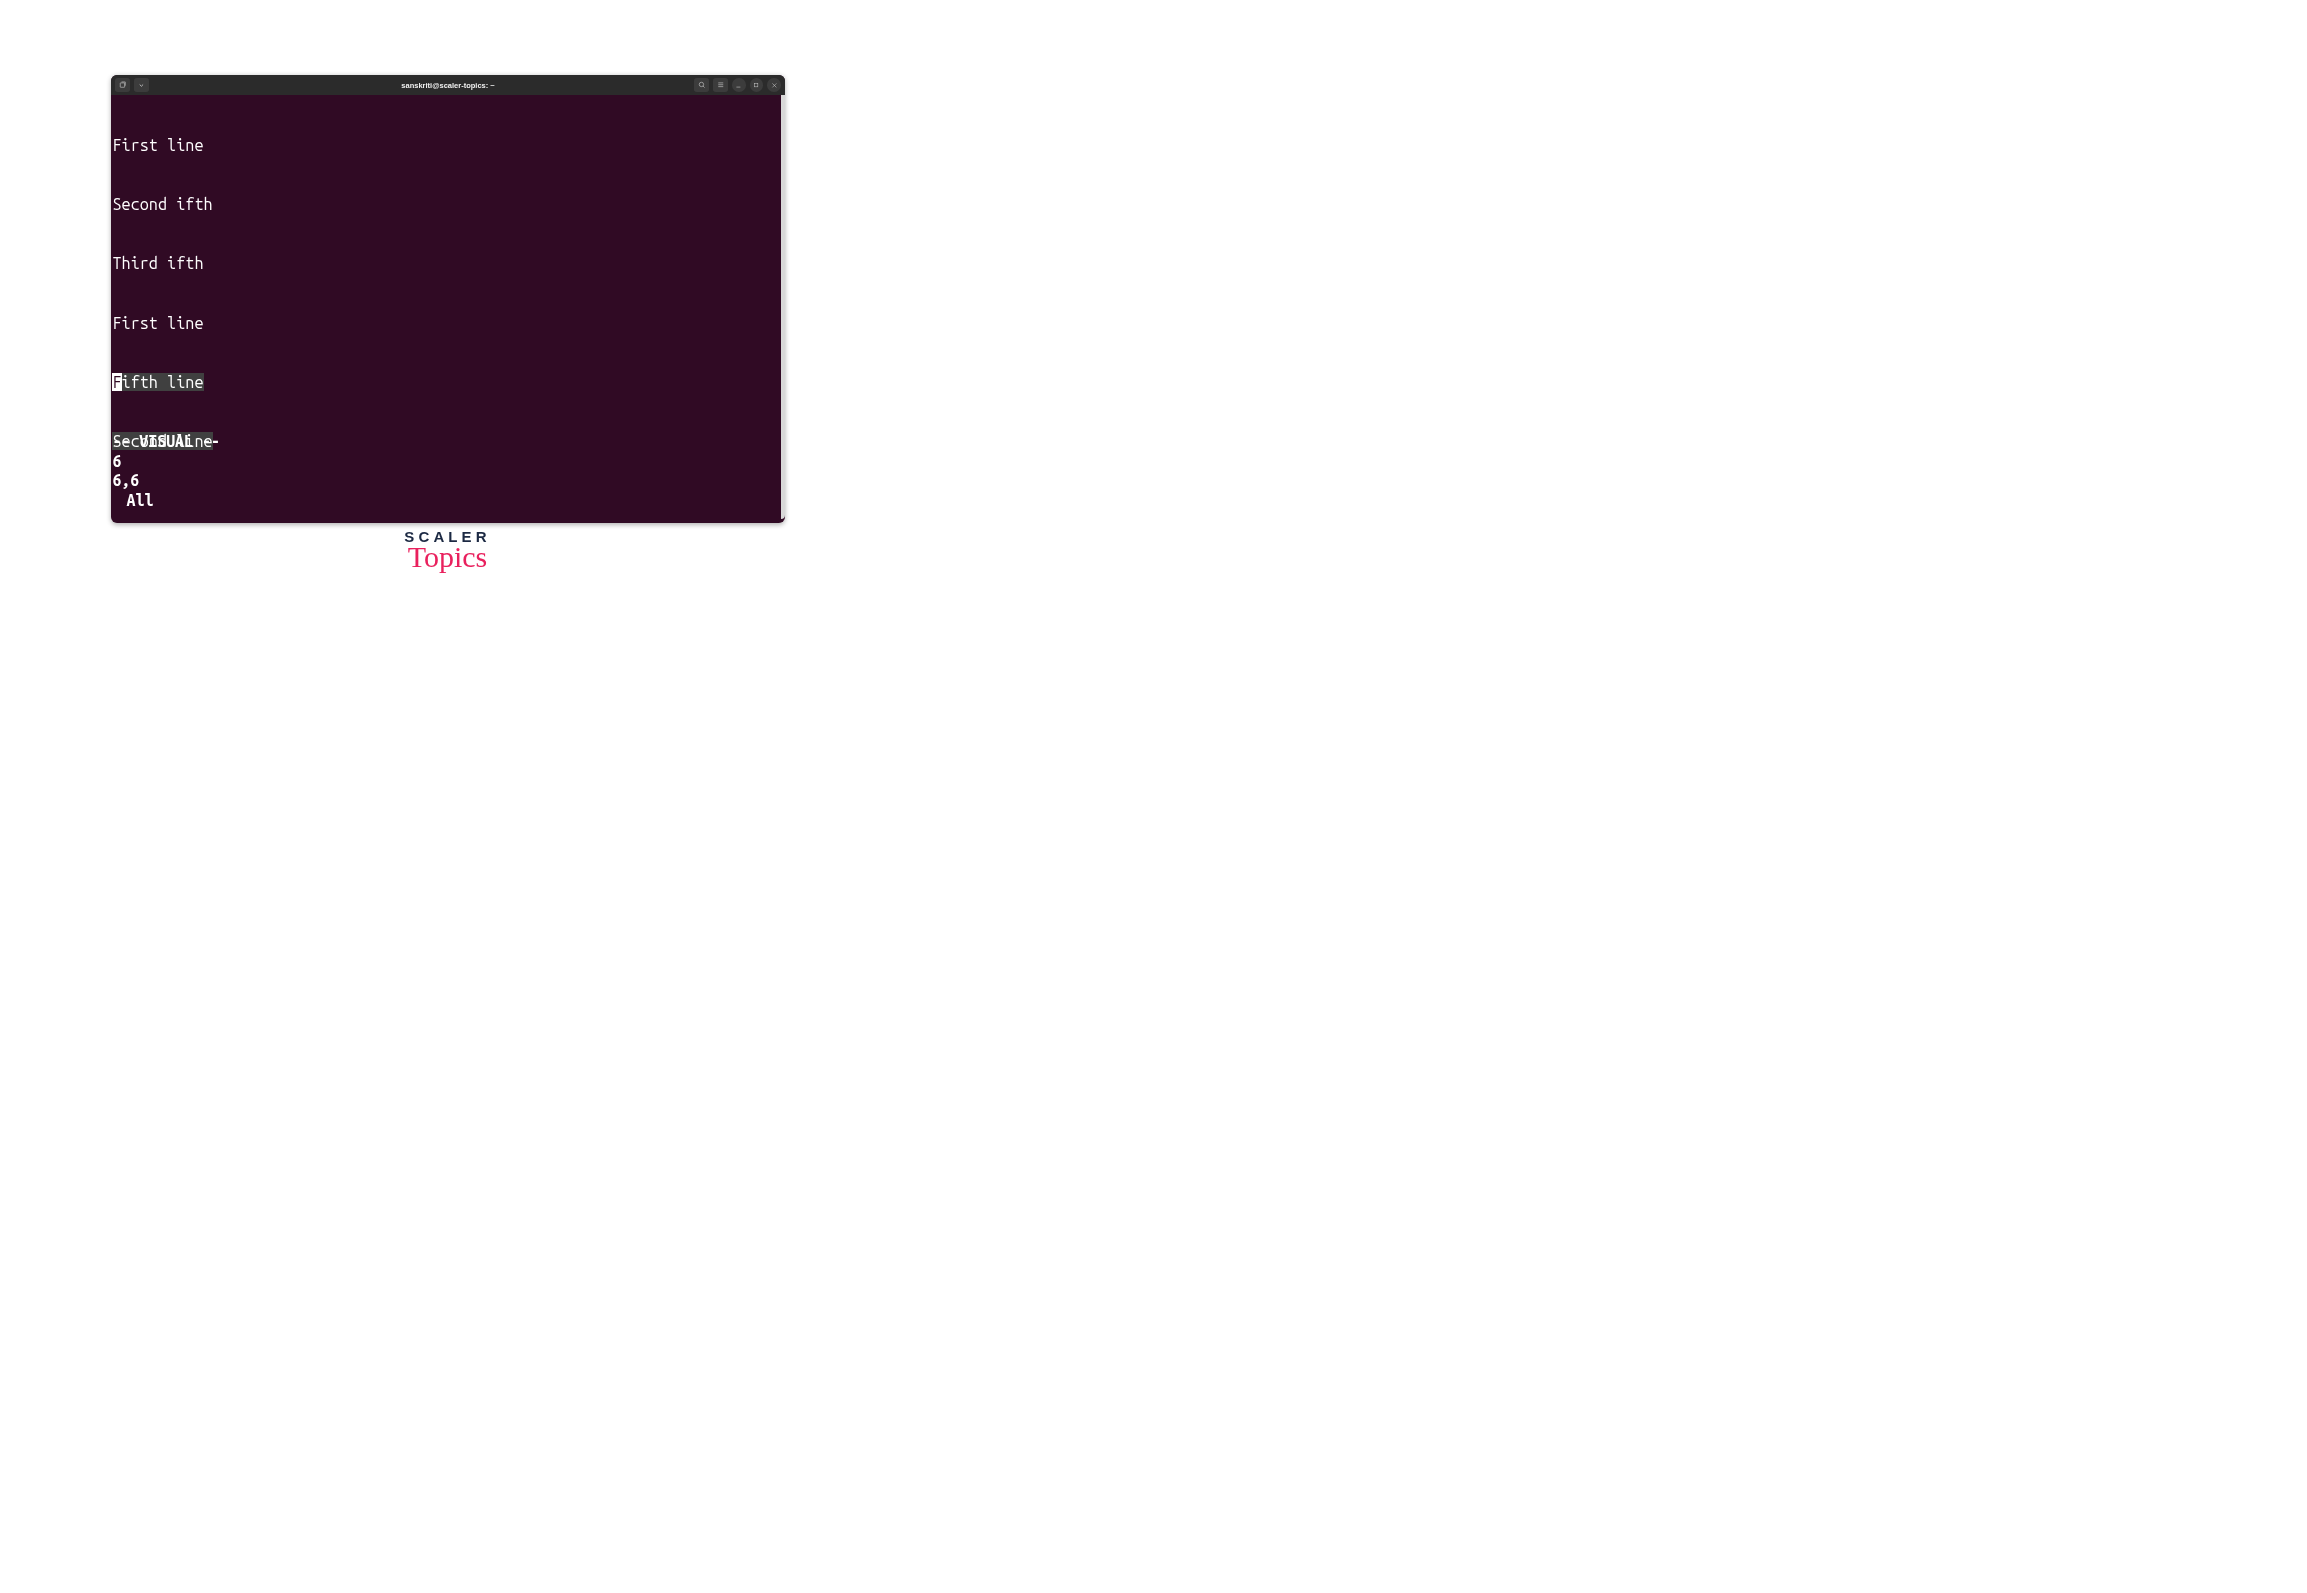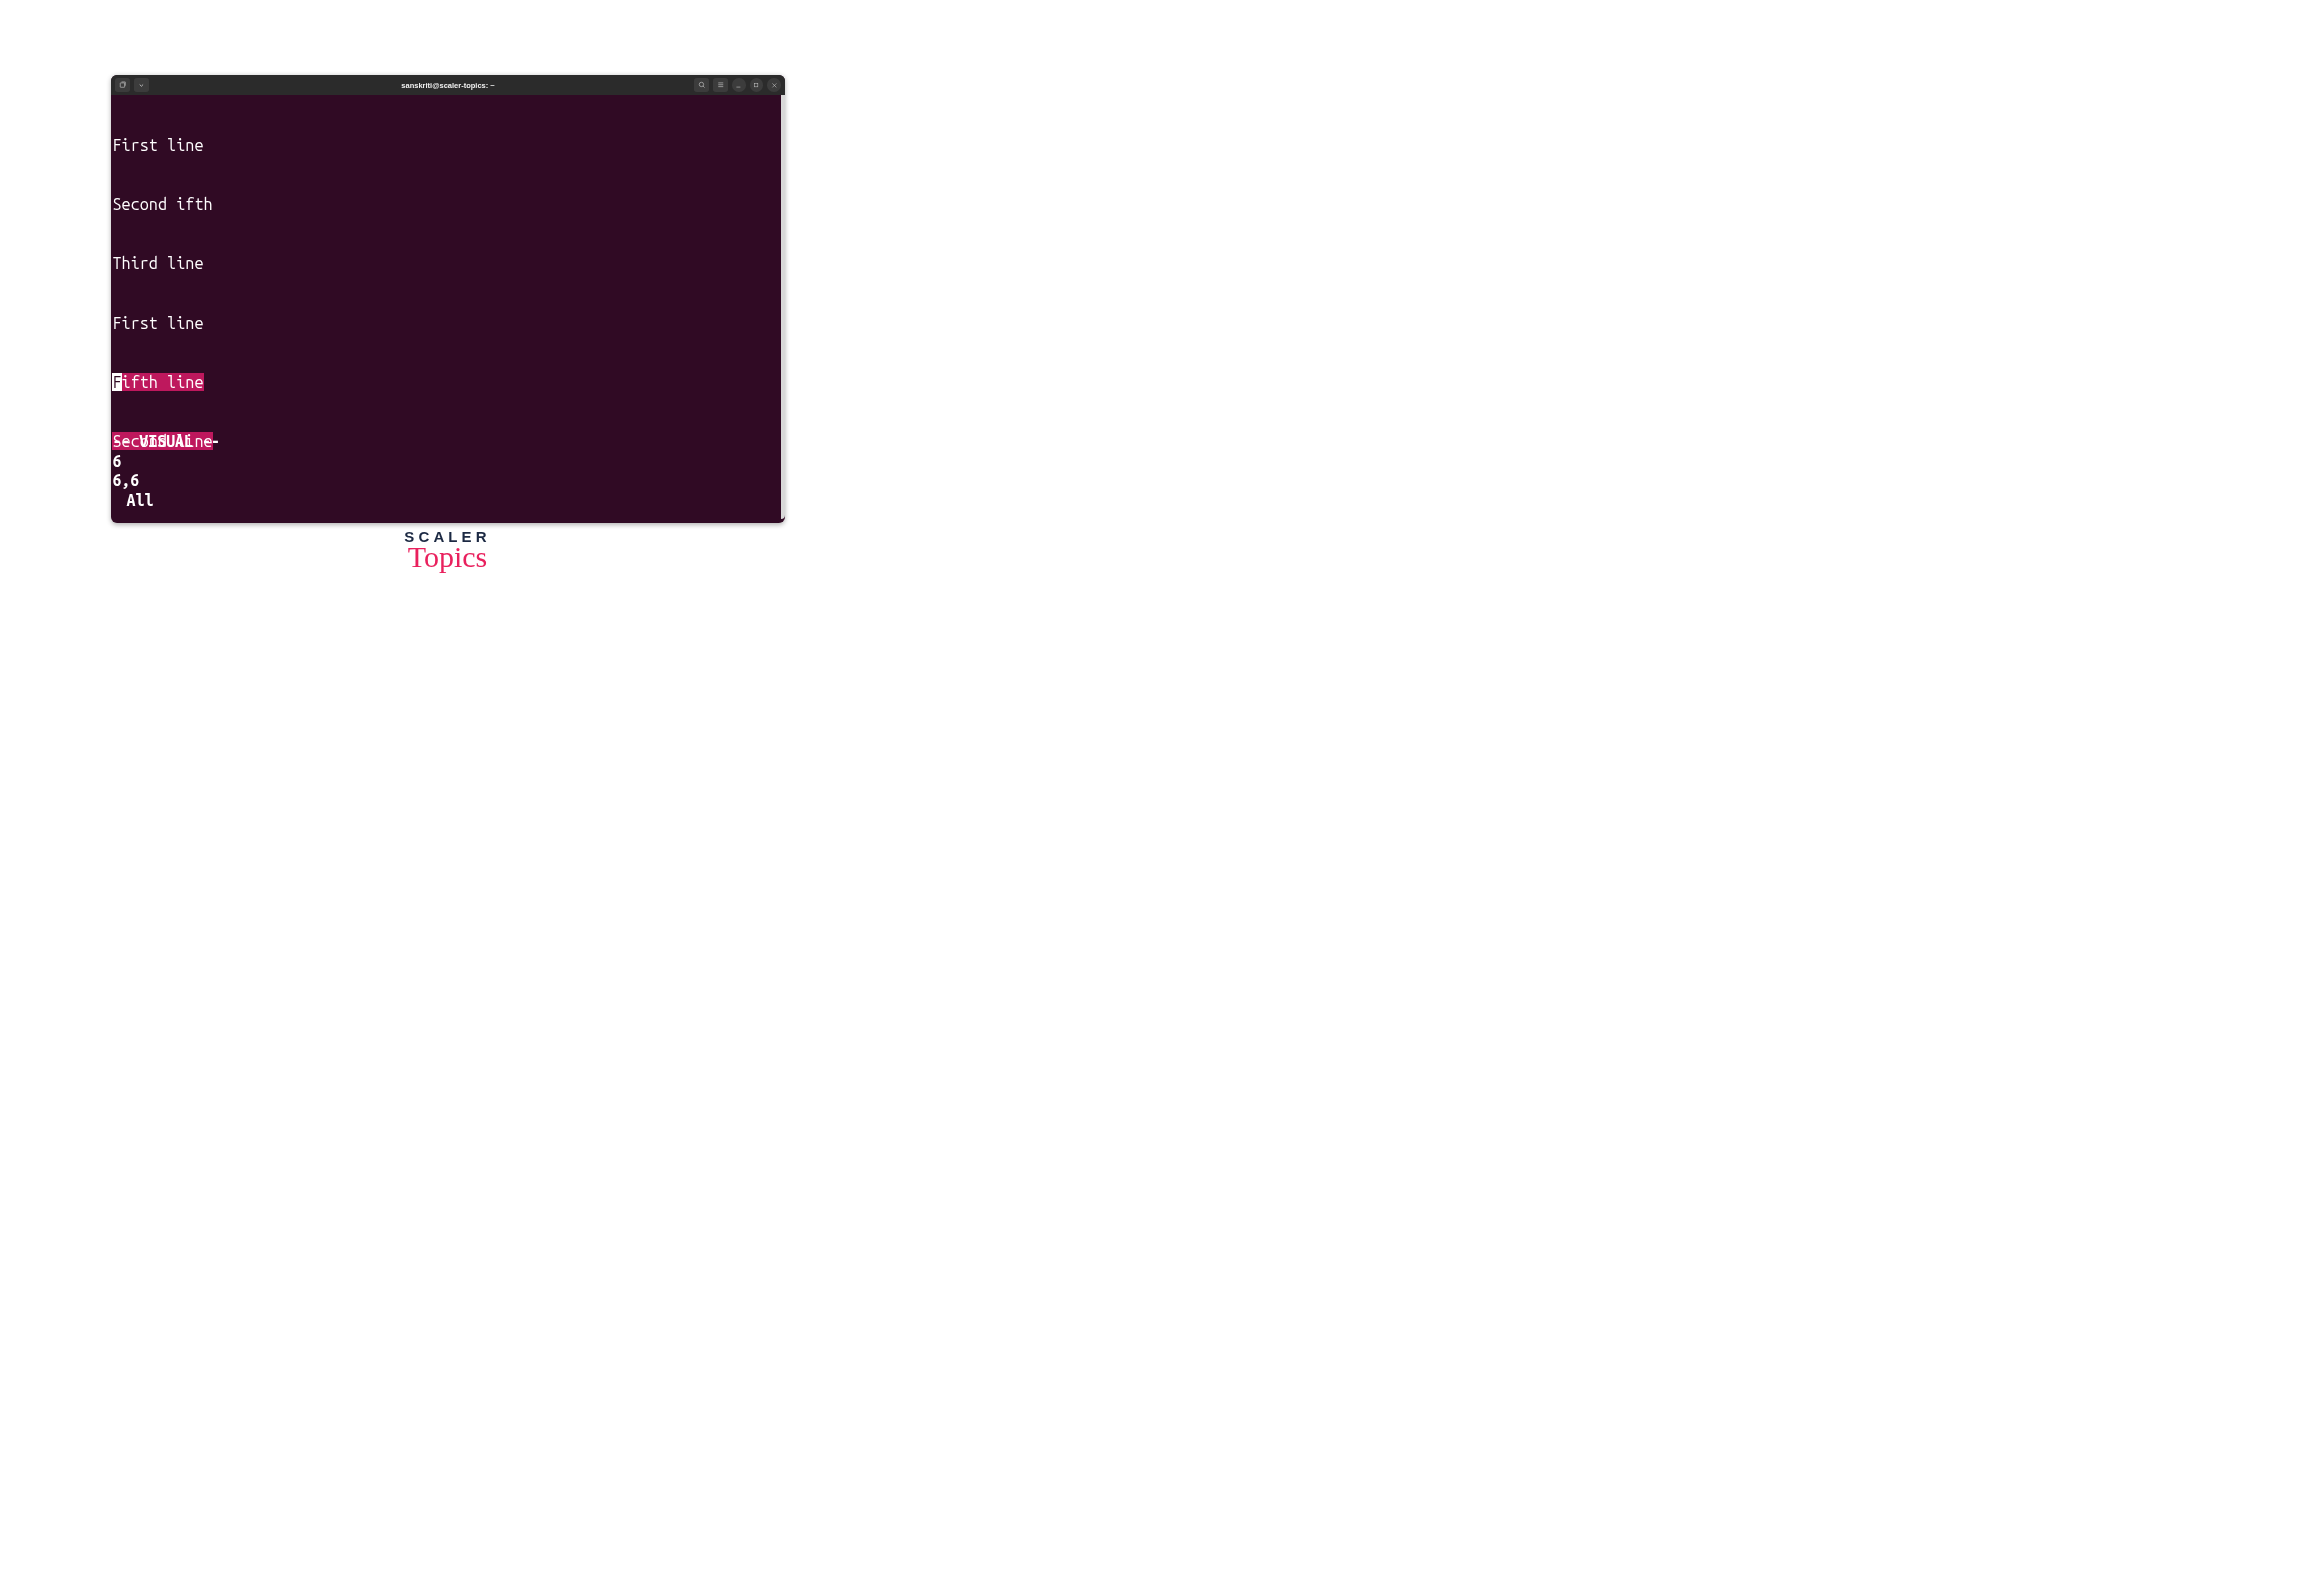--- a/index.html
+++ b/index.html
@@ -77,21 +77,21 @@
     padding: 1.4px 1.4px 1.4px 1.4px;
     height: calc(100% - 20.4px);
     font-family: "Ubuntu Mono", "DejaVu Sans Mono", Menlo, Consolas, monospace;
     font-size: 16.3px;
     line-height: 19.7px;
     color: #ffffff;
     white-space: pre;
   }
   .line { display: block; }
   .sel {
-    background: #be185d;
+    background: #404040;
     color: #ffffff;
   }
   .cursor-col {
     background: #ffffff;
     color: #300A24;
   }
   .status-line {
     position: absolute;
     left: 1.4px;
     right: 8.1px;
@@ -188,21 +188,21 @@
           <line x1="5" y1="5" x2="19" y2="19"></line>
           <line x1="19" y1="5" x2="5" y2="19"></line>
         </svg>
       </div>
     </div>
   </div>
 
   <div class="terminal-body">
     <span class="line">First line</span>
     <span class="line">Second ifth</span>
-    <span class="line">Third line</span>
+    <span class="line">Third ifth</span>
     <span class="line">First line</span>
     <span class="line"><span class="cursor-col" id="cursor-char">F</span><span class="sel" id="line5-rest">ifth line</span></span>
     <span class="line"><span class="sel">Second line</span></span>
     
     
     
     
     
     
     

